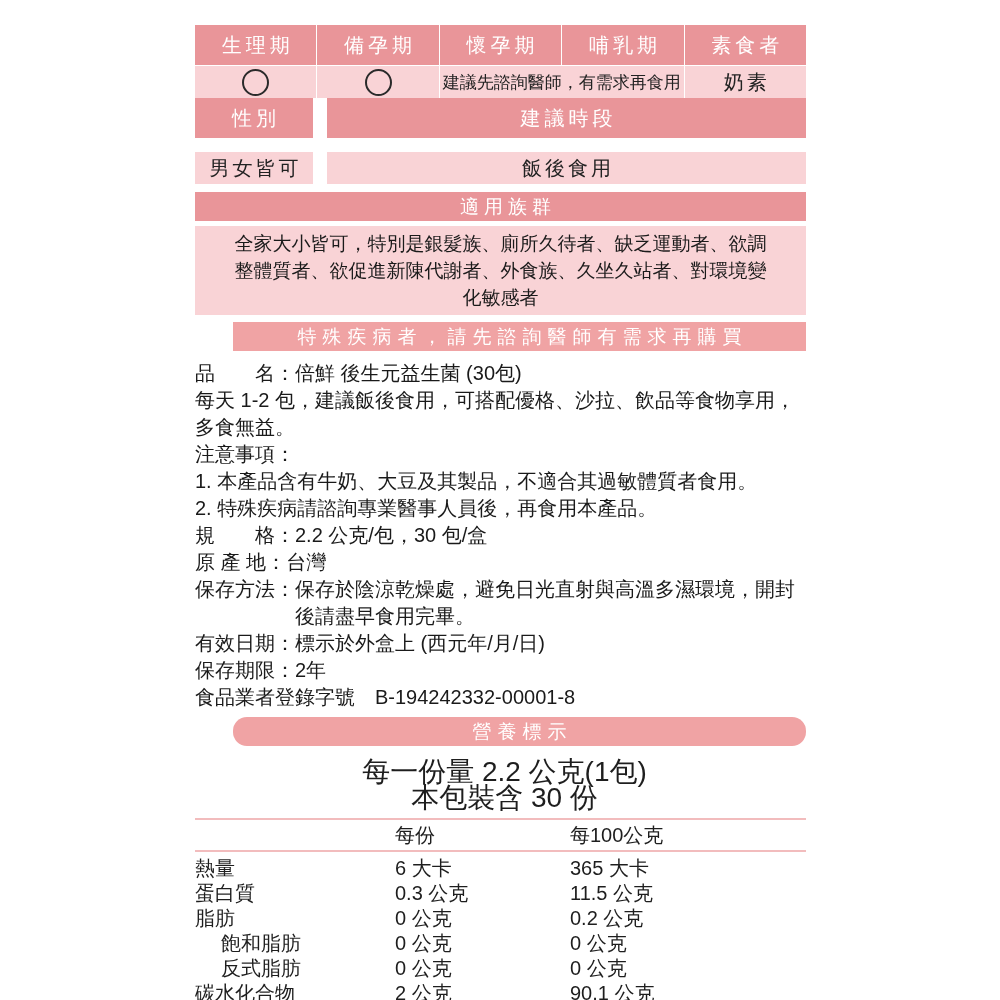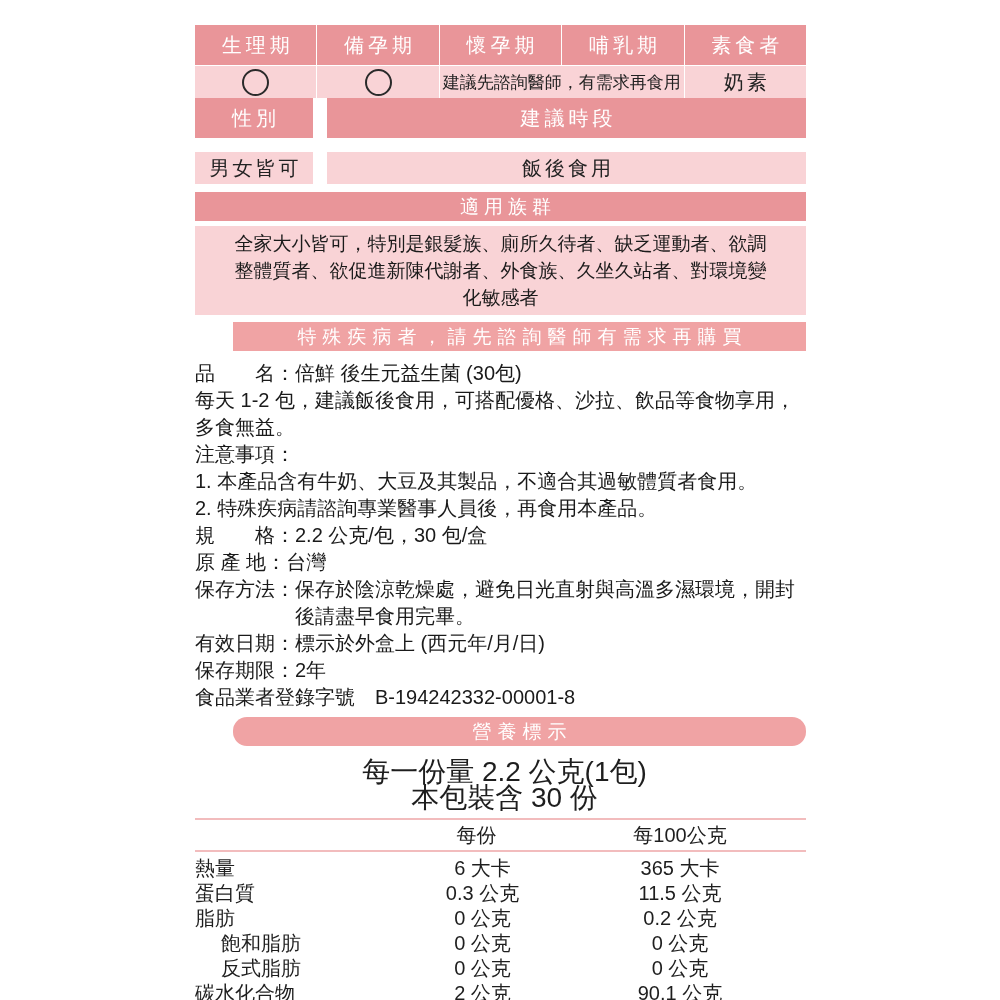--- a/index.html
+++ b/index.html
@@ -62,21 +62,21 @@
   .info-val{flex:1;}
 
   
   .nutrition-bar{margin-top:6px;margin-bottom:0;border-radius:14px;}
   .serv{font-size:28px;line-height:26px;margin-top:13px;padding-left:8px;text-align:center;}
   .rule{height:2px;background:var(--c-rule);}
   .rule-top{margin-top:7px;}
   .ntable{font-size:20px;padding-right:16px;}
   .nrow{display:grid;grid-template-columns:1fr 175px 220px;line-height:25px;align-items:baseline;}
   .nrow .c1{text-align:left;}
-  .nrow .c2,.nrow .c3{text-align:center;}
+  .nrow .c2,.nrow .c3{text-align:left;}
   .nhead{line-height:30px;}
   .nhead .c2{padding-right:12px;}
   .indent{padding-left:26px;}
 </style>
 </head>
 <body>
 
 <div class="content">
 
   <div class="grid5">

